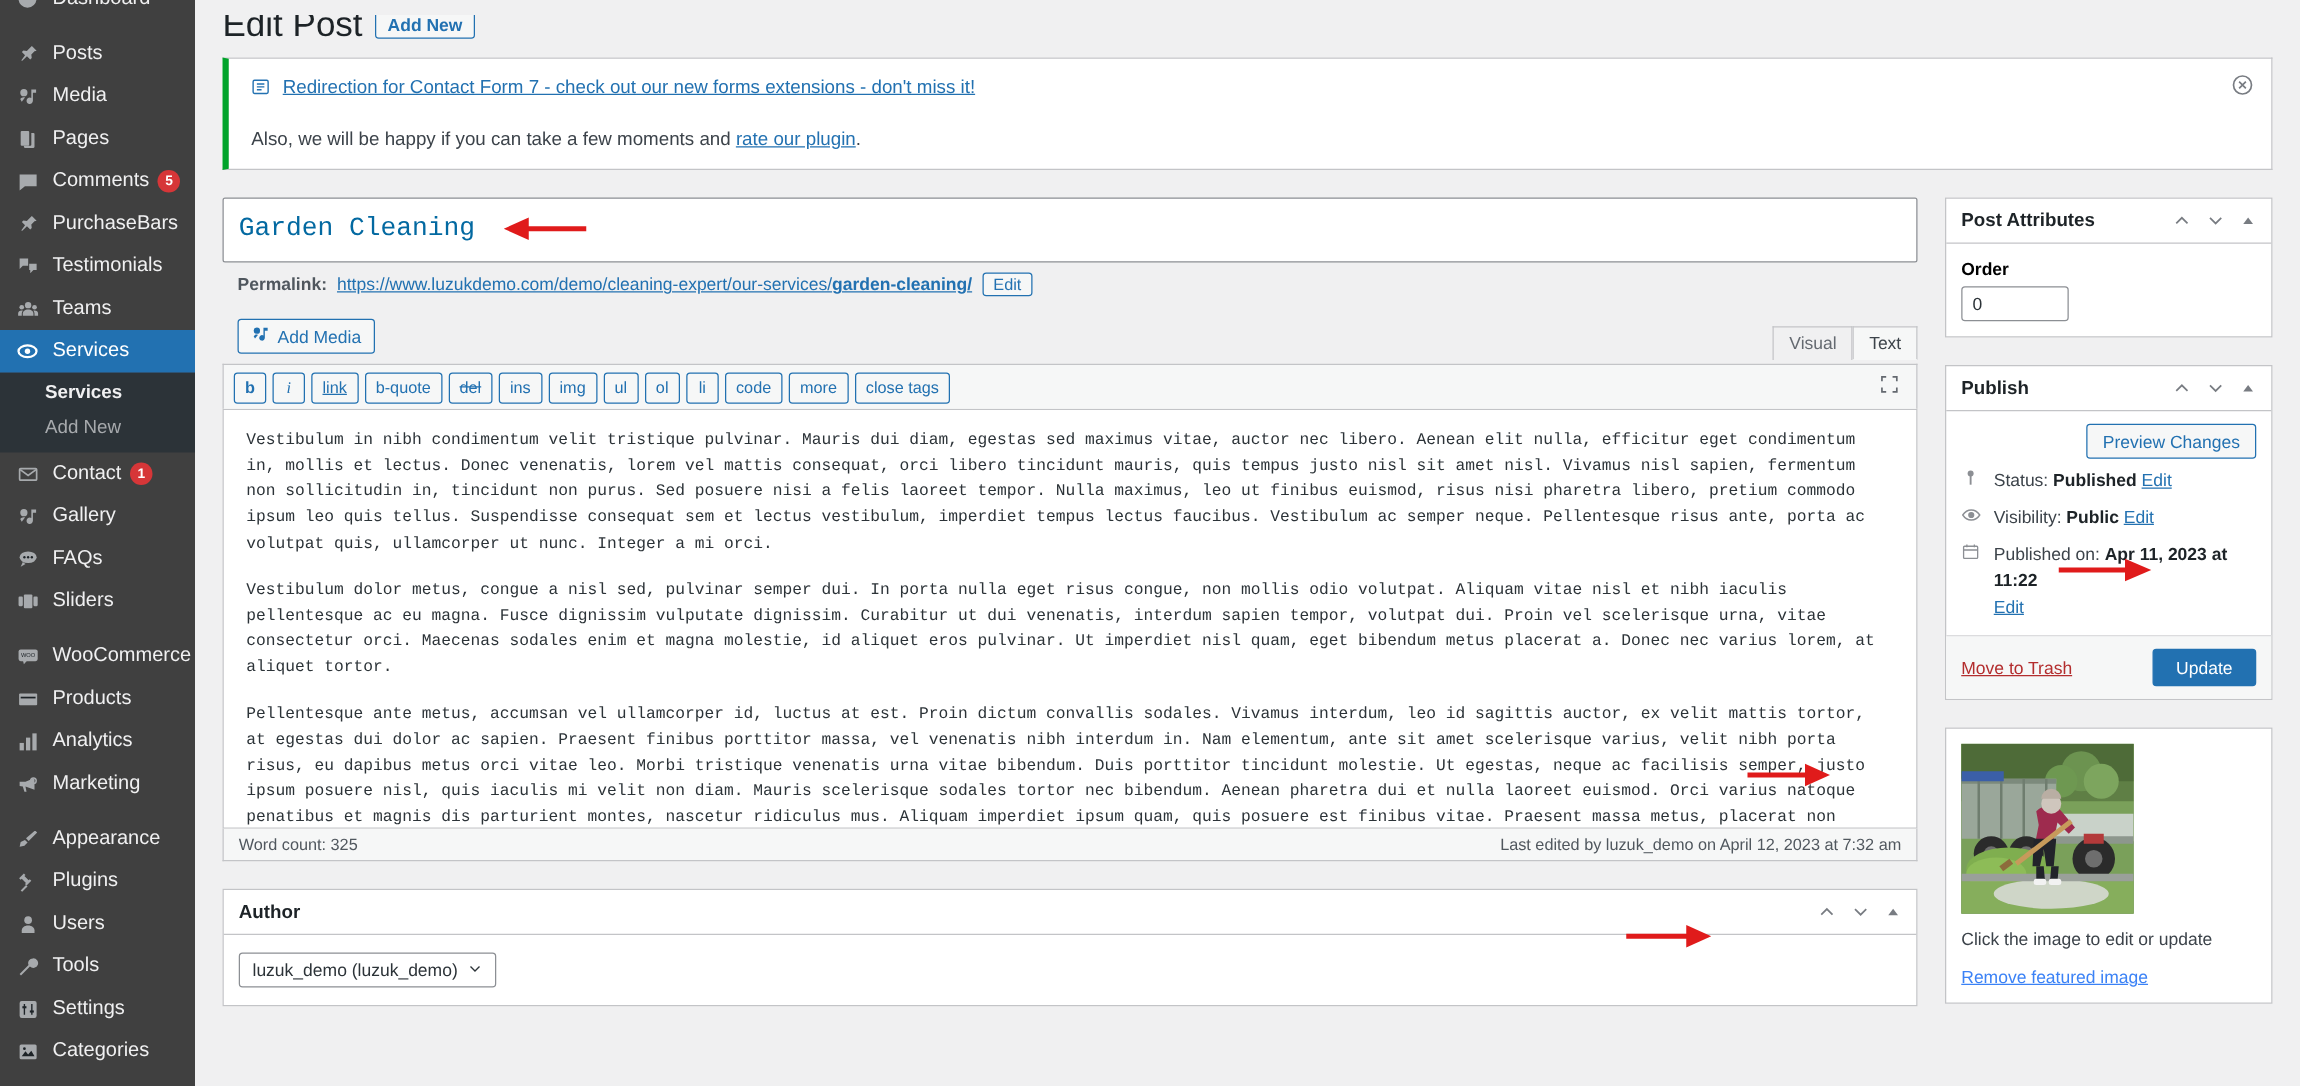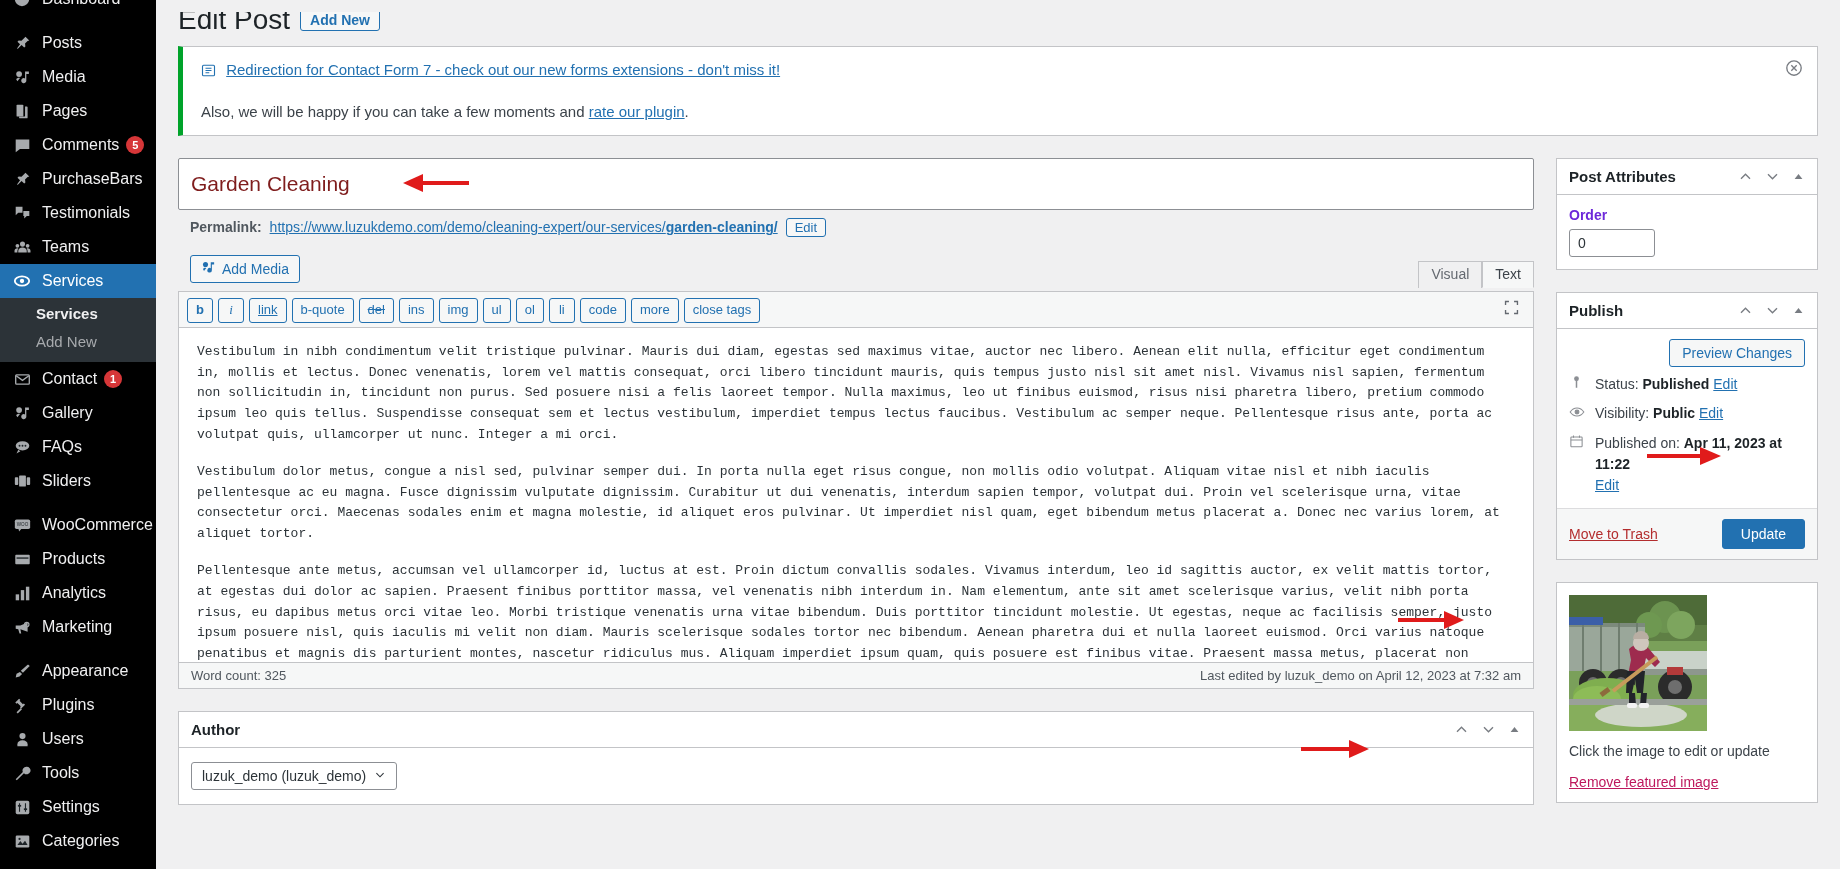--- a/index.html
+++ b/index.html
@@ -10,21 +10,21 @@
     font-family:"Liberation Sans", sans-serif;
     font-size:15px;
     color:#3c434a;
     overflow:hidden;
   }
   .wrap { display:flex; width:1840px; height:869px; }
 
   
   .adminmenu {
     width:156px; flex:0 0 156px;
-    background:#000000;
+    background:#404040;
     color:#f0f0f1;
     padding-top:0;
     overflow:hidden;
   }
   .menu-item {
     display:flex; align-items:center;
     height:34px;
     padding:0 0 0 10px;
     font-size:16px;
     color:#f0f0f1;
@@ -114,22 +114,22 @@
   .titlewrap {
     background:#fff; border:1px solid #8c8f94;
     border-radius:2px;
     padding:4px 10px;
     margin-bottom:6px;
     position:relative;
   }
   input.post-title {
     width:100%; border:0; outline:0;
     font-size:21px; line-height:1.6;
-    font-family:Liberation Sans, sans-serif;
-    color:#7f1d1d; padding:4px 2px;
+    font-family:Liberation Mono, monospace;
+    color:#0369a1; padding:4px 2px;
     background:transparent;
   }
   .permalink-row {
     font-size:14px; color:#50575e;
     padding:2px 0 0 12px;
     display:flex; align-items:center; gap:8px;
     margin-bottom:18px;
   }
   .permalink-row b { color:#50575e; }
   .permalink-row a.plink { color:#2271b1; text-decoration:underline; }
@@ -228,21 +228,21 @@
   .author-box .postbox-inner { padding:14px 12px; }
   .select-ctl {
     display:inline-flex; align-items:center; gap:8px;
     border:1px solid #8c8f94; border-radius:3px;
     background:#fff; color:#2c3338;
     padding:5px 10px; font-size:14px; cursor:pointer;
     min-width:170px; justify-content:space-between;
   }
 
   
-  .side-label { font-size:14px; font-weight:600; color:#6d28d9; margin:0 0 6px; }
+  .side-label { font-size:14px; font-weight:600; color:#000000; margin:0 0 6px; }
   input.num {
     width:86px; border:1px solid #8c8f94; border-radius:3px;
     padding:5px 8px; font-size:14px; color:#2c3338;
     font-family:"Liberation Sans", sans-serif; outline:0;
   }
 
   .submitbox-minor { padding:10px 12px 12px; }
   .btn-secondary {
     border:1px solid #2271b1; color:#2271b1;
     background:#f6f7f7; border-radius:3px;
@@ -272,21 +272,21 @@
   }
 
   .feat-thumb {
     width:138px; height:136px;
     border:0; display:block; overflow:hidden;
     background:#6b8e4e;
     position:relative;
     cursor:pointer;
   }
   .feat-caption { font-size:14px; color:#3c434a; margin:12px 0 14px; }
-  .feat-remove { font-size:14px; color:#be185d; text-decoration:underline; cursor:pointer; }
+  .feat-remove { font-size:14px; color:#3b82f6; text-decoration:underline; cursor:pointer; }
 
   
   .arrow { position:absolute; pointer-events:none; }
 
   a { text-decoration:underline; }
 </style>
 </head>
 <body>
 
 <div class="wrap">

